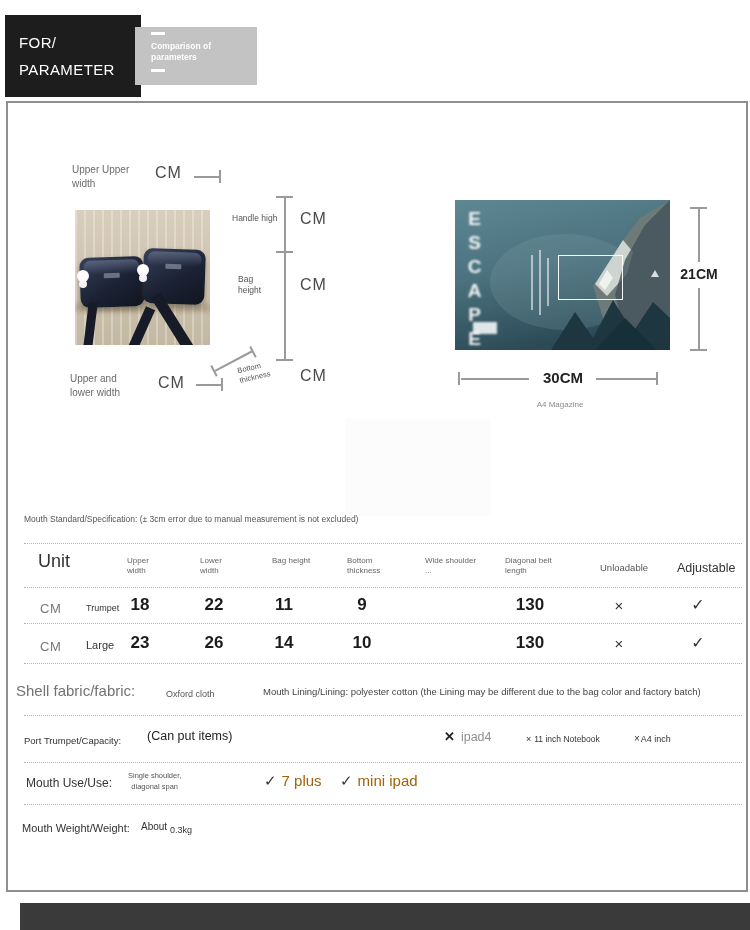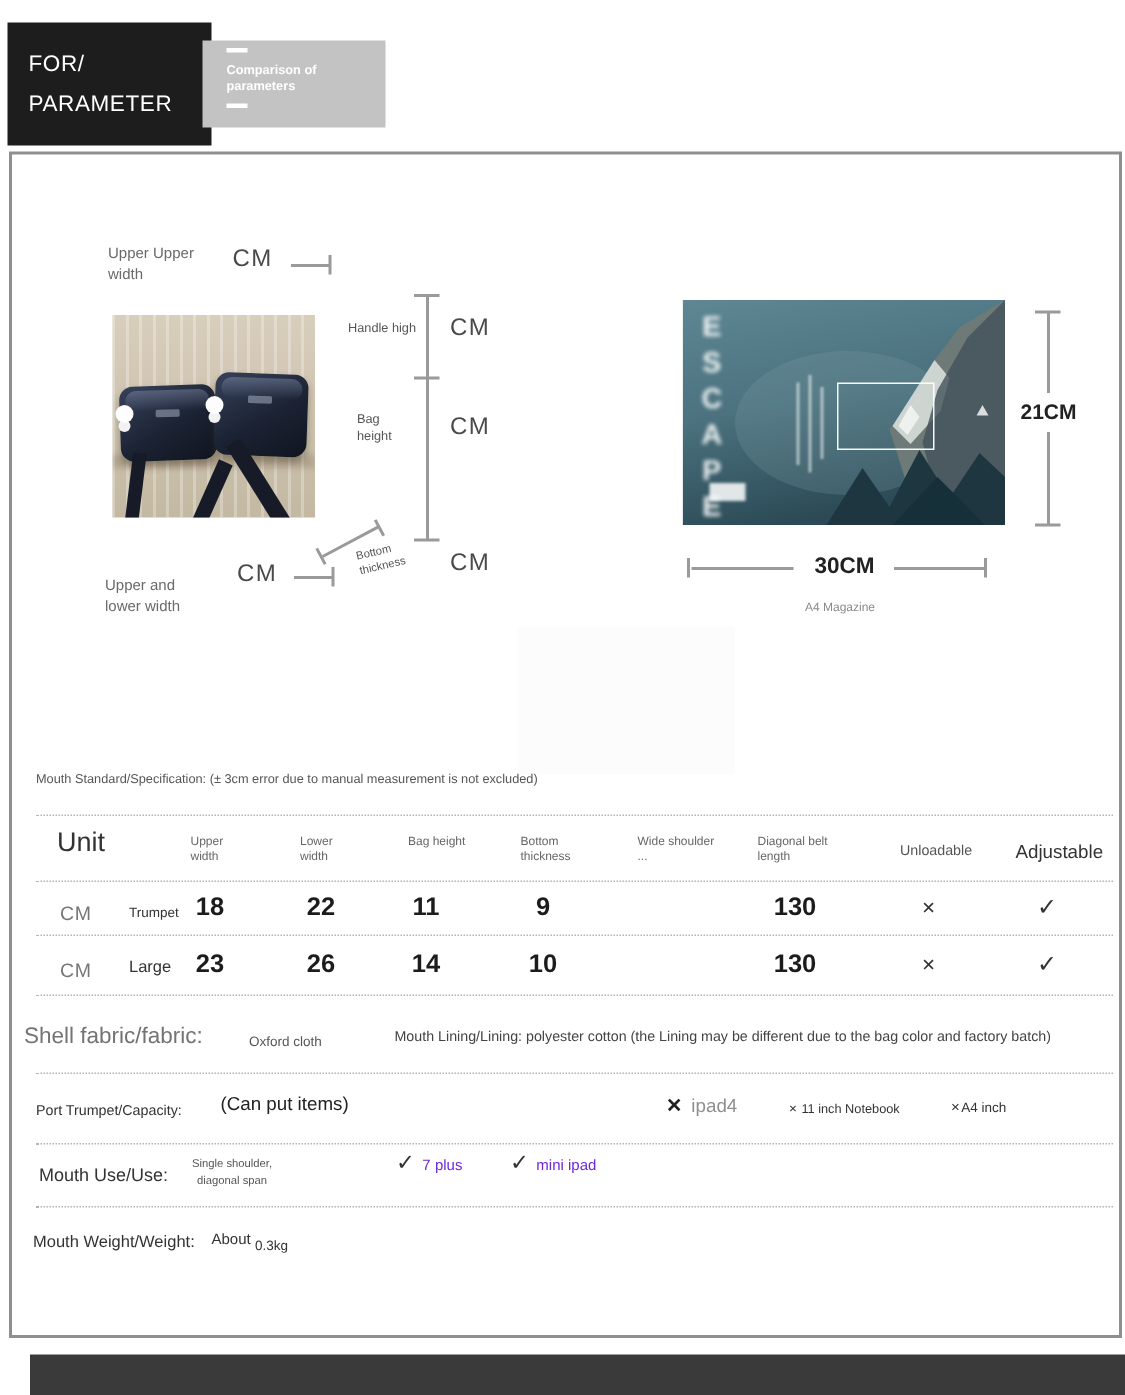--- a/index.html
+++ b/index.html
@@ -79,21 +79,21 @@
   .fab-lining{left:263px;top:686px;font-size:9.5px;color:#444;white-space:nowrap;}
   .cap-label{left:24px;top:735px;font-size:9.5px;color:#333;}
   .cap-sub{left:147px;top:729px;font-size:12.5px;color:#222;}
   .cap-item{display:flex;align-items:baseline;}
   .ci1{left:264px;top:728px;gap:5px;}
   .ci2{left:340px;top:728px;gap:5px;}
   .ci3{left:444px;top:729px;gap:6px;}
   .ci4{left:526px;top:734px;gap:3px;}
   .ci5{left:634px;top:733px;gap:1px;}
   .ci1 .mk,.ci2 .mk{font-size:15px;color:#333;}
-  .ci1 .tx,.ci2 .tx{font-size:10px;color:#6d28d9;margin-top:44px;}
+  .ci1 .tx,.ci2 .tx{font-size:15px;color:#a16207;margin-top:44px;}
   .ci3 .mk{font-size:13px;color:#222;font-weight:bold;}
   .ci3 .tx{font-size:12.5px;color:#8f8f8f;}
   .ci4 .mk{font-size:9px;color:#333;}
   .ci4 .tx{font-size:8.5px;color:#333;}
   .ci5 .mk{font-size:10px;color:#333;}
   .ci5 .tx{font-size:9px;color:#333;}
   .use-label{left:26px;top:776px;font-size:12px;color:#333;}
   .use-val{left:128px;top:771px;font-size:7.5px;color:#555;text-align:center;
            white-space:pre-line;line-height:1.45;}
   .wt-label{left:22px;top:822px;font-size:11px;color:#333;}
@@ -149,21 +149,21 @@
 
   <div class="abs mid-label" style="left:238px;top:274px;width:36px;">Bag height</div>
   <div class="abs cm" style="left:300px;top:276px;">CM</div>
 
   <div class="abs mline" style="left:215px;top:370px;width:42px;height:1.5px;transform:rotate(-28deg);transform-origin:left center;"></div>
   <div class="abs mline" style="left:213px;top:365px;width:1.5px;height:12px;transform:rotate(-28deg);"></div>
   <div class="abs mline" style="left:252px;top:346px;width:1.5px;height:12px;transform:rotate(-28deg);"></div>
   <div class="abs" style="left:238px;top:360px;width:54px;font-size:7.5px;color:#555;transform:rotate(-13deg);line-height:1.3;">Bottom thickness</div>
   <div class="abs cm" style="left:300px;top:367px;">CM</div>
 
-  <div class="abs sm-label" style="left:70px;top:372px;width:52px;margin-top:12px;">Upper and lower width</div>
+  <div class="abs sm-label" style="left:70px;top:372px;width:52px;">Upper and lower width</div>
   <div class="abs cm" style="left:158px;top:374px;">CM</div>
   <div class="abs mline" style="left:196px;top:384px;width:26px;height:1.5px;"></div>
   <div class="abs mline" style="left:221px;top:378px;width:1.5px;height:13px;"></div>
 
   <div class="abs magazine">
     <svg width="215" height="150" viewBox="0 0 215 150" preserveAspectRatio="none" style="position:absolute;inset:0;">
       <defs>
         <linearGradient id="g1" x1="0" y1="0" x2="0.3" y2="1">
           <stop offset="0" stop-color="#5e8793"></stop>
           <stop offset="0.5" stop-color="#4b727e"></stop>

